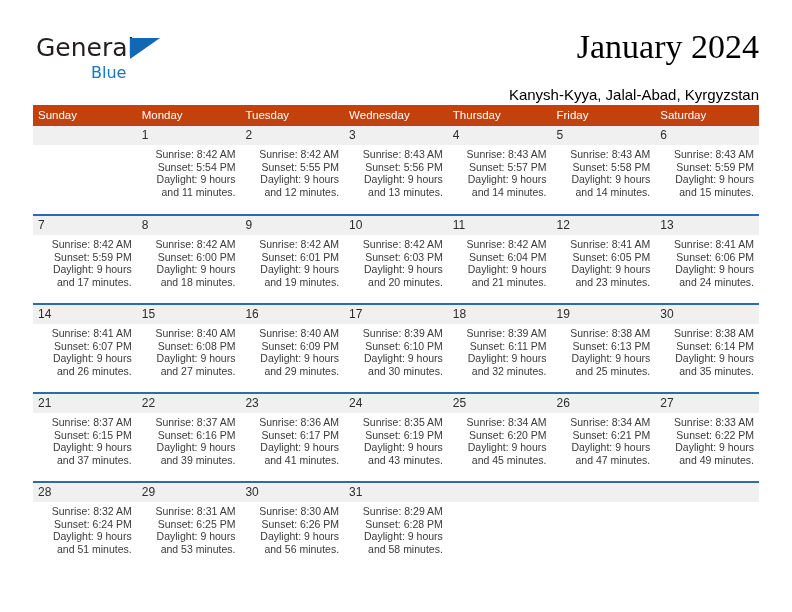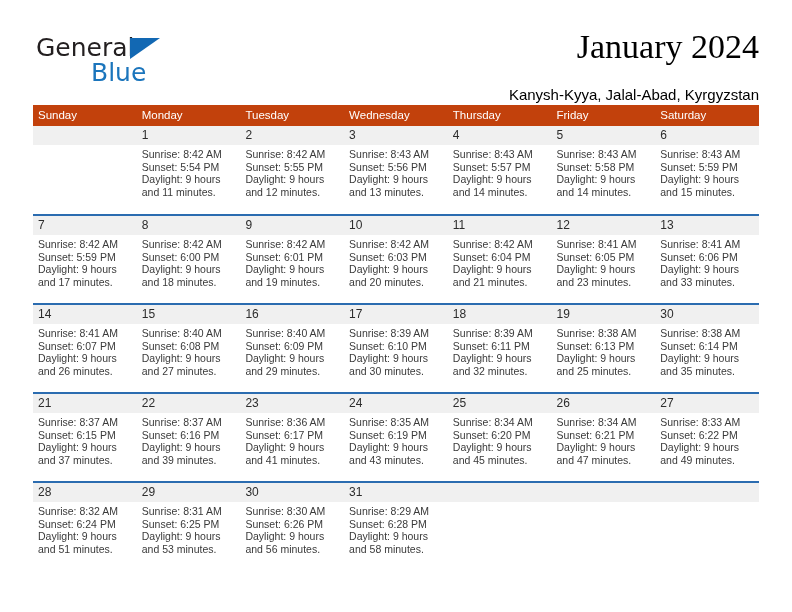--- a/index.html
+++ b/index.html
@@ -53,21 +53,21 @@
     top: 4px;
     width: 0;
     height: 0;
     border-left: 30px solid #1268b3;
     border-bottom: 21px solid transparent;
   }
   .brand-blue {
     position: absolute;
     left: 58px;
     top: 25px;
-    font-size: 25px;
+    font-size: 16px;
     line-height: 28px;
     color: #1b75bc;
     font-family: "DejaVu Sans", sans-serif;
     font-weight: 400;
   }
 
   .title-block {
     position: absolute;
     right: 0;
     top: 0;
@@ -139,20 +139,21 @@
     font-size: 12px;
     color: #2c2c2c;
     font-family: "Liberation Sans", sans-serif;
   }
   .cell-body {
     padding: 3px 5px 0 5px;
     font-size: 10.5px;
     line-height: 12.6px;
     color: #3a3a3a;
     font-family: "Liberation Sans", sans-serif;
+    text-align: right;
   }
   .cell-body div {
     white-space: nowrap;
   }
   .cell-empty .daynum-band {
     background: #f0f0f0;
   }
 </style>
 </head>
 <body>
@@ -327,21 +328,21 @@
               </div>
             </div>
           </td>
           <td>
             <div class="cell-inner">
               <div class="daynum-band">13</div>
               <div class="cell-body">
                 <div>Sunrise: 8:41 AM</div>
                 <div>Sunset: 6:06 PM</div>
                 <div>Daylight: 9 hours</div>
-                <div>and 33 minutes.</div>
+                <div>and 24 minutes.</div>
               </div>
             </div>
           </td>
         </tr>
         <tr class="week-row">
           <td>
             <div class="cell-inner">
               <div class="daynum-band">14</div>
               <div class="cell-body">
                 <div>Sunrise: 8:41 AM</div>

